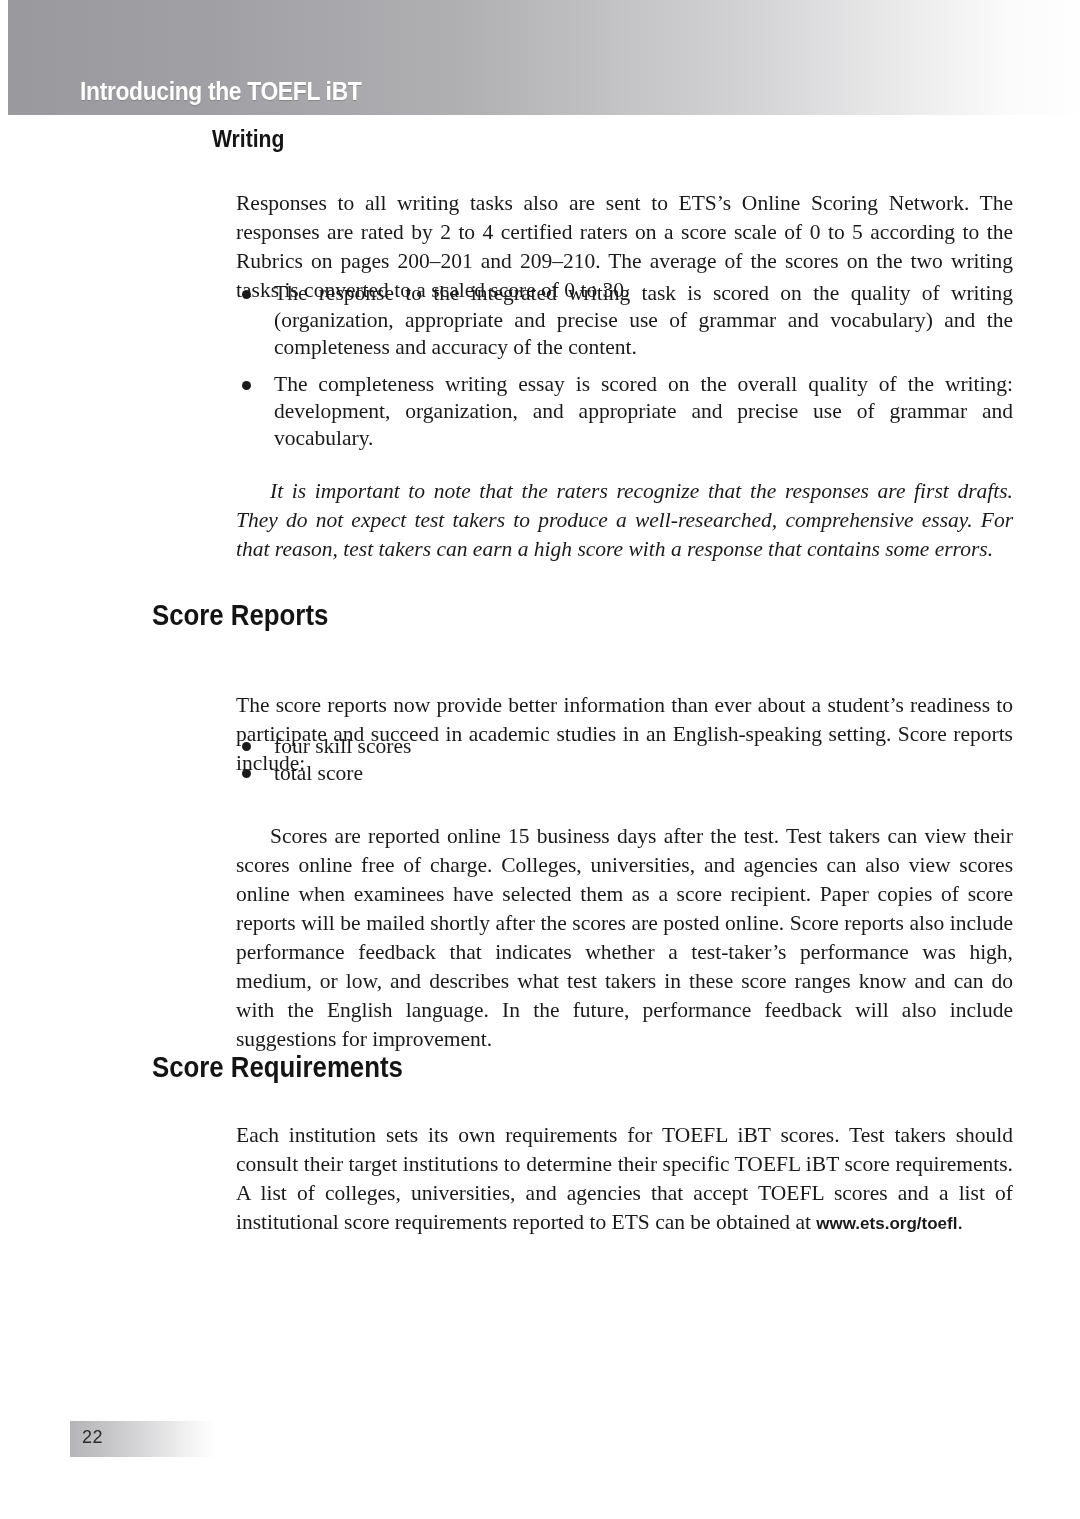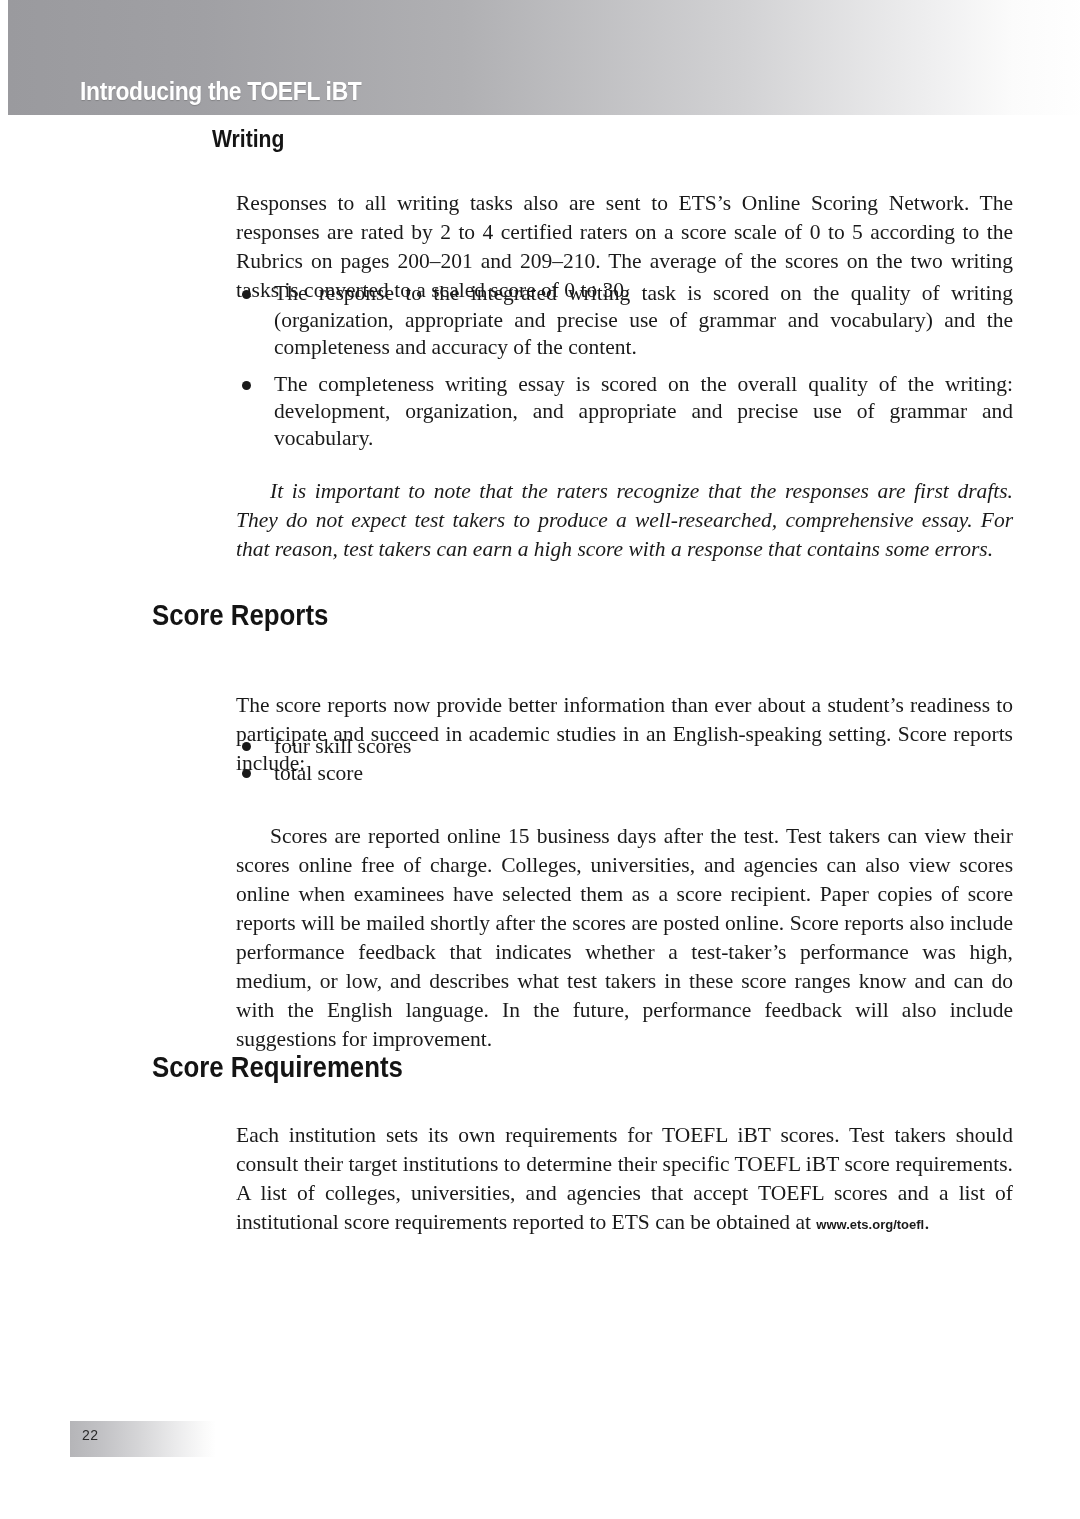--- a/index.html
+++ b/index.html
@@ -120,21 +120,21 @@
     border-radius: 50%;
   }
   .bullet-item.tight {
     line-height: 27px;
   }
   .bullet-item.tight .dot { top: 9px; }
 
   .bold-url {
     font-family: "Liberation Sans", "DejaVu Sans", sans-serif;
     font-weight: bold;
-    font-size: 13px;
+    font-size: 17px;
   }
 
   
   .page-footer {
     position: absolute;
     left: 70px;
     top: 1421px;
     width: 146px;
     height: 36px;
     background: linear-gradient(to right,
@@ -143,21 +143,21 @@
       #d6d6d8 48%,
       #ececed 74%,
       #fafafa 92%,
       #ffffff 100%);
   }
   .page-number {
     position: absolute;
     left: 12px;
     top: 6px;
     font-family: "Liberation Sans", "DejaVu Sans", sans-serif;
-    font-size: 14px;
+    font-size: 18px;
     color: #2a2a2a;
     letter-spacing: 0.5px;
   }
 </style>
 </head>
 <body>
 
 <div class="page-header">
   <div class="page-header-title">Introducing the TOEFL iBT</div>
 </div>

